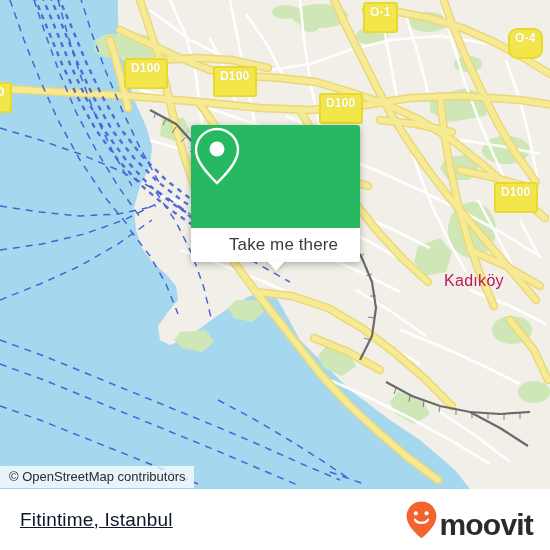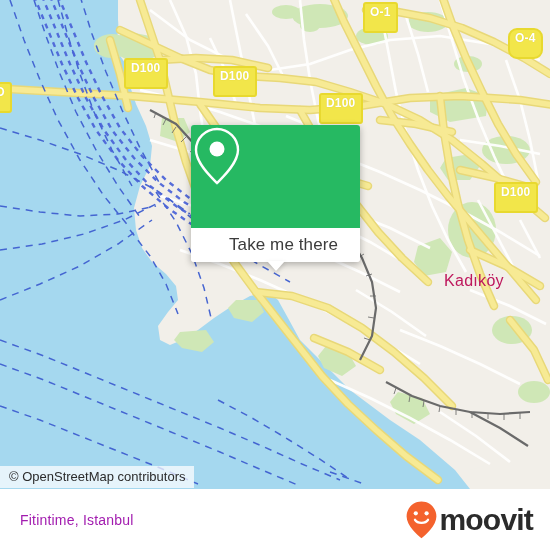--- a/index.html
+++ b/index.html
@@ -80,25 +80,25 @@
     white-space:nowrap;
   }
 
   
   .footer{
     position:absolute;left:0;top:489px;width:550px;height:61px;
     background:#ffffff;overflow:hidden;
   }
   .footer .title{
     position:absolute;left:20px;top:50%;transform:translateY(-50%);
-    font-size:14px;color:#a21caf;letter-spacing:.2px;white-space:nowrap;
+    font-size:19px;color:#0f172a;letter-spacing:.2px;white-space:nowrap;text-decoration:underline;
   }
   .brand{
     position:absolute;right:17px;top:50%;transform:translateY(-50%);
-    display:flex;align-items:center;gap:1px;
+    display:flex;align-items:flex-end;gap:1px;
   }
   .brand .wordmark{
     font-size:30px;font-weight:bold;color:#2b2b2b;
     letter-spacing:-0.8px;line-height:30px;
   }
 </style>
 </head>
 <body>
 
 <div id="app">

